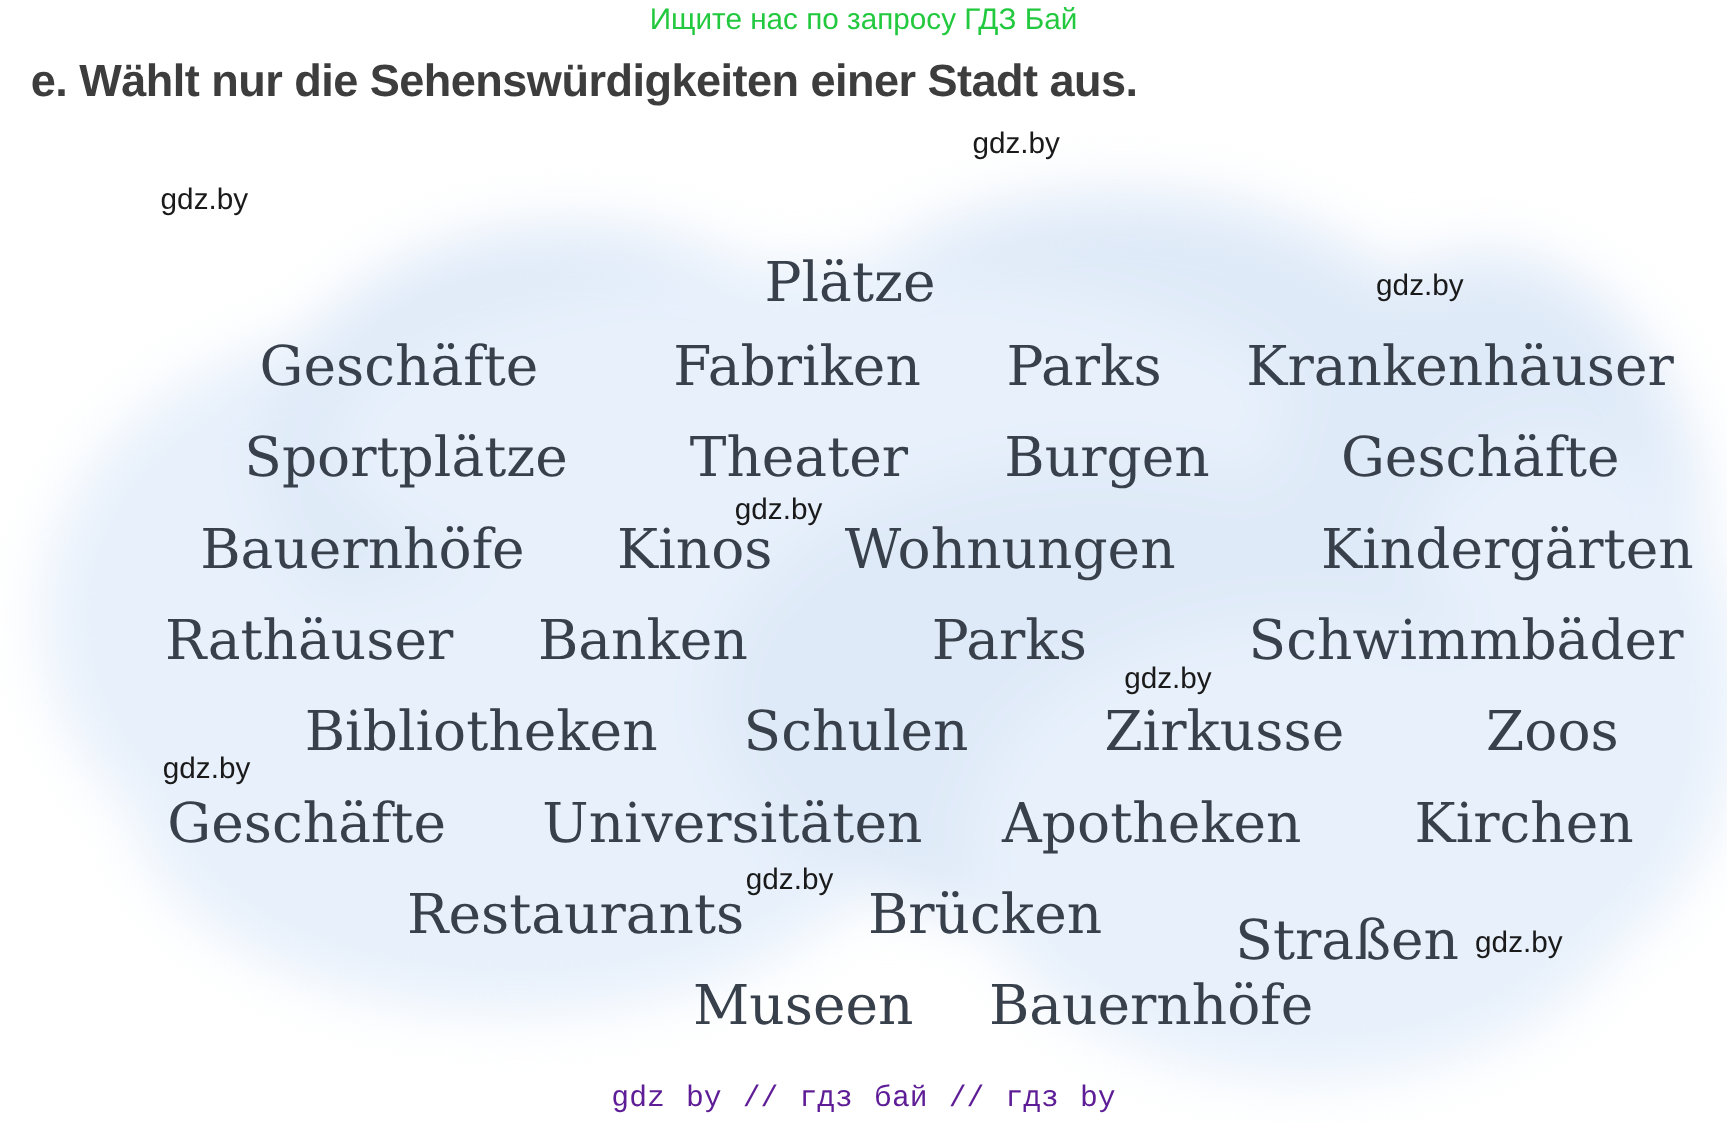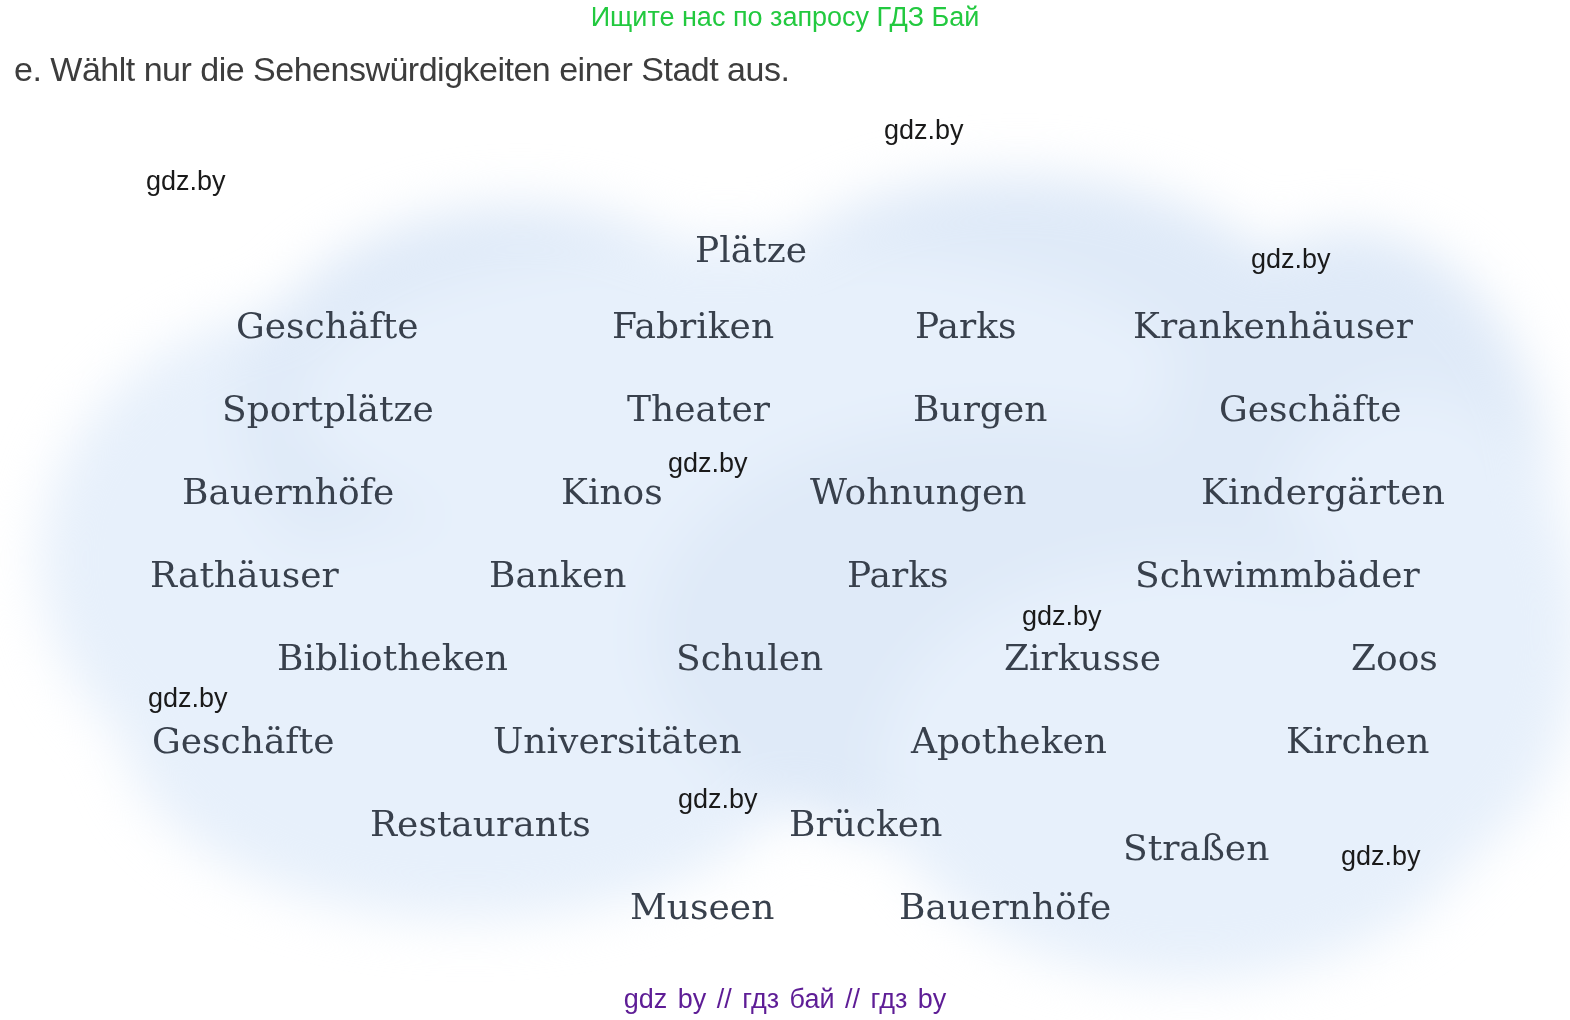--- a/index.html
+++ b/index.html
@@ -6,31 +6,31 @@
   .canvas{position:relative;width:1570px;height:1020px;overflow:hidden;background:#fff;
           font-family:"Liberation Sans",sans-serif;}
   
   .cloud-bg{position:absolute;inset:0;filter:blur(26px);}
   .blob{position:absolute;background:var(--cloud,#e7f0fb);border-radius:50%;}
   .blob.dense{background:var(--cloud-dense,#dfeaf8);}
   
   .promo{position:absolute;top:2px;left:50%;transform:translateX(-50%);
          font-size:27px;color:var(--accent-green,#22c93f);white-space:nowrap;}
   
-  .heading{position:absolute;left:14px;top:50px;font-size:34px;font-weight:normal;
+  .heading{position:absolute;left:28px;top:50px;font-size:41px;font-weight:bold;
            letter-spacing:-0.5px;color:var(--heading,#3d3d3d);white-space:nowrap;}
   
-  .w{position:absolute;font-family:"DejaVu Serif",serif;font-size:36px;line-height:1;
+  .w{position:absolute;font-family:"DejaVu Serif",serif;font-size:50px;line-height:1;
      color:var(--word,#38404c);white-space:nowrap;}
   
   .wm{position:absolute;font-size:27px;line-height:1.1;color:var(--watermark,#1a1a1a);
       white-space:nowrap;}
   
   .footer{position:absolute;left:50%;top:984px;transform:translateX(-50%);
-          font-size:27px;word-spacing:3px;color:var(--accent-purple,#5e1d96);white-space:nowrap;}
+          font-size:27px;word-spacing:3px;color:var(--accent-purple,#5e1d96);white-space:nowrap;font-family:Liberation Mono, monospace;}
 </style>
 </head>
 <body>
 
 <div class="canvas">
 
   <div class="cloud-bg">
     <div class="blob" style="left:40px;top:300px;width:620px;height:520px"></div>
     <div class="blob dense" style="left:240px;top:205px;width:560px;height:420px"></div>
     <div class="blob dense" style="left:700px;top:175px;width:640px;height:420px"></div>
@@ -54,21 +54,21 @@
     <span class="w" style="left:915px;top:308px">Parks</span>
     <span class="w" style="left:1133px;top:308px">Krankenhäuser</span>
 
     <span class="w" style="left:222px;top:391px">Sportplätze</span>
     <span class="w" style="left:627px;top:391px">Theater</span>
     <span class="w" style="left:913px;top:391px">Burgen</span>
     <span class="w" style="left:1219px;top:391px">Geschäfte</span>
 
     <span class="w" style="left:182px;top:474px">Bauernhöfe</span>
     <span class="w" style="left:561px;top:474px">Kinos</span>
-    <span class="w" style="left:810px;top:474px">Wohnungen</span>
+    <span class="w" style="left:768px;top:474px">Wohnungen</span>
     <span class="w" style="left:1201px;top:474px">Kindergärten</span>
 
     <span class="w" style="left:150px;top:557px">Rathäuser</span>
     <span class="w" style="left:489px;top:557px">Banken</span>
     <span class="w" style="left:847px;top:557px">Parks</span>
     <span class="w" style="left:1135px;top:557px">Schwimmbäder</span>
 
     <span class="w" style="left:277px;top:640px">Bibliotheken</span>
     <span class="w" style="left:676px;top:640px">Schulen</span>
     <span class="w" style="left:1004px;top:640px">Zirkusse</span>

